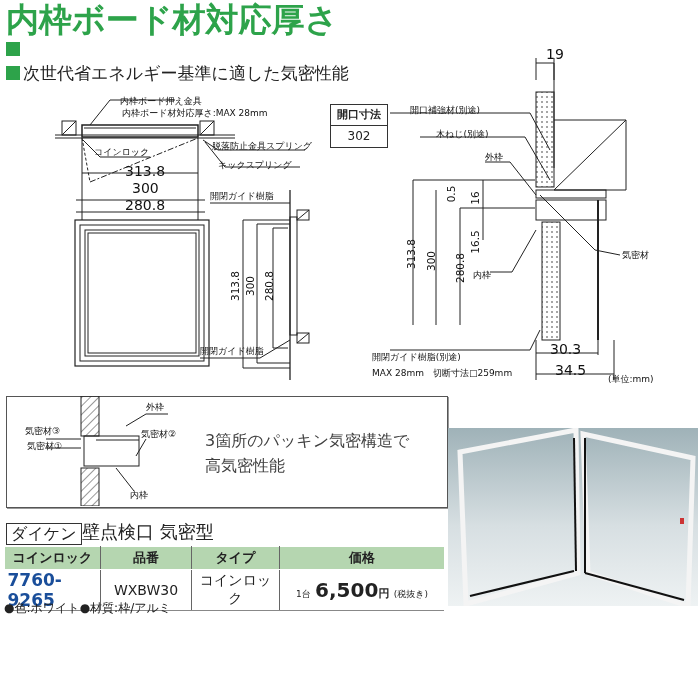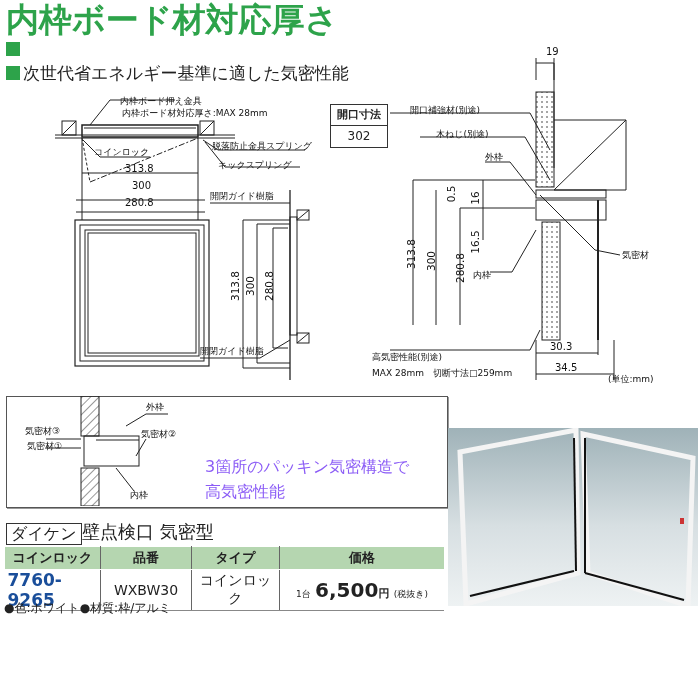--- a/index.html
+++ b/index.html
@@ -2,27 +2,27 @@
 <html><head>
 <meta charset="utf-8">
 <style>
   html,body{margin:0;padding:0;background:#fff;}
   body{width:700px;height:700px;position:relative;overflow:hidden;font-family:"DejaVu Sans","Liberation Sans",sans-serif;color:#222;}
   .abs{position:absolute;}
   .title{left:6px;top:0px;font-size:33px;font-weight:bold;color:#2da34a;letter-spacing:0px;line-height:40px;}
   .bullet{left:6px;font-size:17px;line-height:22px;color:#222;}
   .bullet .sq{display:inline-block;width:14px;height:14px;background:#2da34a;margin-right:3px;vertical-align:-1px;}
   .lbl{font-size:9px;color:#111;white-space:nowrap;line-height:11px;}
-  .dim{font-size:10px;color:#111;white-space:nowrap;text-align:center;}
+  .dim{font-size:14px;color:#111;white-space:nowrap;text-align:center;}
   .vdim{font-size:10.5px;color:#111;white-space:nowrap;transform:rotate(-90deg);transform-origin:center;}
   .opening-box{left:330px;top:104px;width:56px;height:42px;border:1px solid #333;}
   .opening-box .h{height:20px;border-bottom:1px solid #333;font-size:11px;text-align:center;line-height:20px;font-weight:bold;}
   .opening-box .v{height:21px;font-size:12px;text-align:center;line-height:21px;}
   .detail-box{left:6px;top:396px;width:440px;height:110px;border:1px solid #555;box-shadow:1px 1px 0 #999;}
-  .detail-text{left:205px;top:428px;font-size:16px;line-height:25px;color:#8b5cf6;margin-top:26px;}
+  .detail-text{left:205px;top:428px;font-size:16px;line-height:25px;color:#404040;}
   .brand{left:6px;top:523px;font-size:16px;border:1px solid #333;padding:0 4px;line-height:20px;}
   .pname{left:82px;top:520px;font-size:18px;line-height:24px;}
   table.spec{position:absolute;left:4px;top:546px;width:440px;border-collapse:collapse;}
   table.spec th{background:#b5d6b0;font-size:13px;font-weight:bold;height:22px;padding:0;border:1px solid #fff;border-right:1px solid #666;color:#222;}
   table.spec th:last-child{border-right:none;}
   table.spec td{font-size:14px;height:26px;padding:0 3px;text-align:center;border-right:1px solid #666;border-bottom:1px solid #888;}
   table.spec td:last-child{border-right:none;}
   td.code{color:#1a4e9a;font-weight:bold;font-size:17px !important;text-align:left !important;}
   .price{font-size:20px;font-weight:bold;}
   .small{font-size:9px;}
@@ -157,21 +157,21 @@
     <line x1="146" y1="303" x2="208" y2="303"></line>
       <line x1="146" y1="324" x2="224" y2="324"></line>
   </g>
 </svg>
 <div class="abs dim" style="left:546px;top:46px;">19</div>
 <div class="abs lbl" style="left:410px;top:105px;">開口補強材(別途)</div>
 <div class="abs lbl" style="left:436px;top:129px;">木ねじ(別途)</div>
 <div class="abs lbl" style="left:485px;top:152px;">外枠</div>
 <div class="abs lbl" style="left:473px;top:270px;">内枠</div>
 <div class="abs lbl" style="left:622px;top:250px;">気密材</div>
-<div class="abs lbl" style="left:372px;top:352px;">高気密性能(別途)</div>
+<div class="abs lbl" style="left:372px;top:352px;">開閉ガイド樹脂(別途)</div>
 <div class="abs lbl" style="left:372px;top:368px;">MAX 28mm　切断寸法□259mm</div>
 <div class="abs lbl" style="left:608px;top:374px;">(単位:mm)</div>
 <div class="abs vdim" style="left:443px;top:188px;">0.5</div>
 <div class="abs vdim" style="left:468px;top:192px;">16</div>
 <div class="abs vdim" style="left:463px;top:236px;">16.5</div>
 <div class="abs vdim" style="left:396px;top:248px;">313.8</div>
 <div class="abs vdim" style="left:421px;top:255px;">300</div>
 <div class="abs vdim" style="left:445px;top:262px;">280.8</div>
 <div class="abs dim" style="left:550px;top:341px;">30.3</div>
 <div class="abs dim" style="left:555px;top:362px;">34.5</div>

